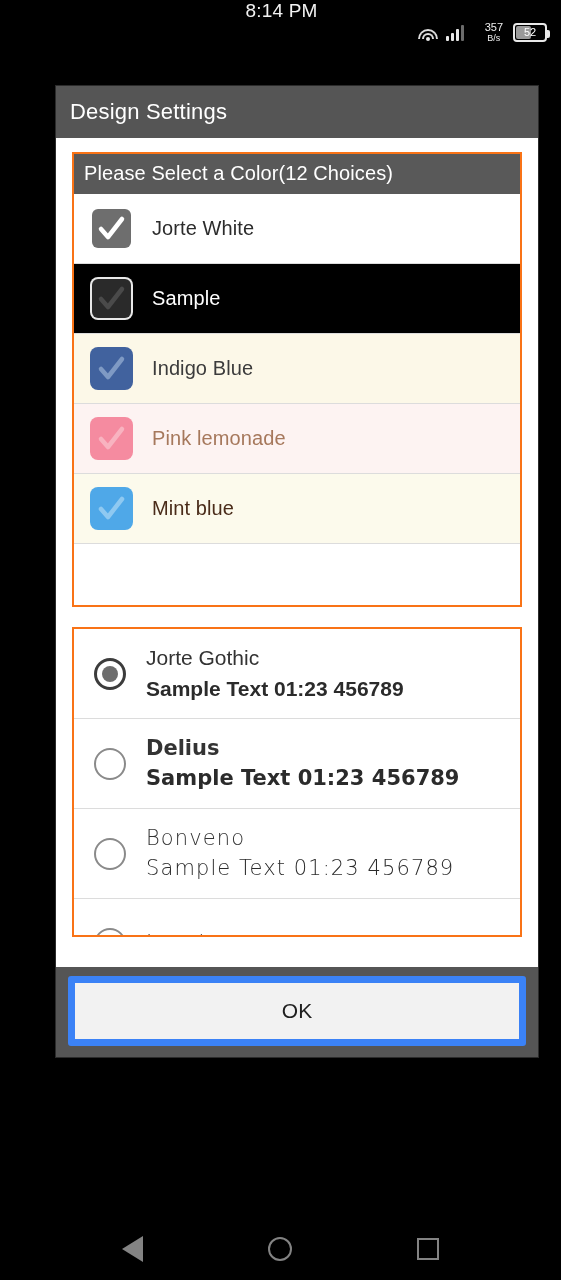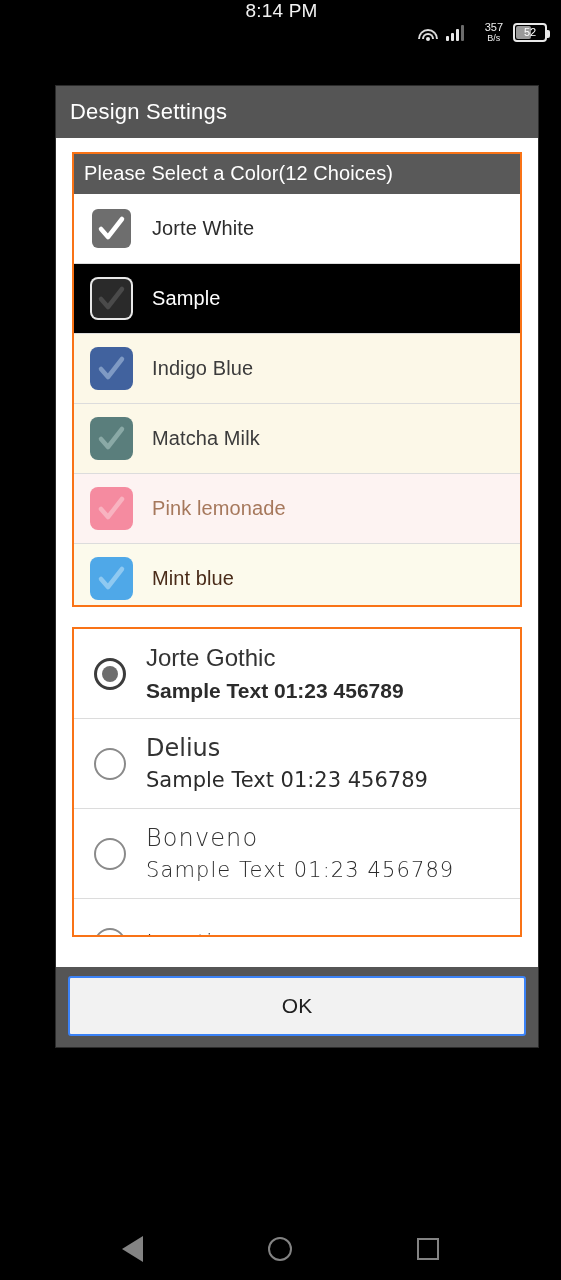--- a/index.html
+++ b/index.html
@@ -158,46 +158,46 @@
   .radio.checked{ border-color:#3c3c3c; border-width:3px; }
   .radio.checked:after{
     content:"";
     position:absolute; left:50%; top:50%;
     width:16px; height:16px; margin:-8px 0 0 -8px;
     border-radius:50%;
     background:#6d6d6d;
   }
   .font-texts{ margin-left:20px; }
   .font-name{
-    font-size:24px;
+    font-size:21px;
     color:#333;
     line-height:1.25;
   }
   .font-sample{
     font-size:21px;
     color:#2b2b2b;
     line-height:1.3;
     margin-top:4px;
   }
   .f-jorte .font-name,.f-jorte .font-sample{ font-family:"Liberation Sans",sans-serif; }
   .f-jorte .font-sample{ font-weight:bold; }
-  .f-delius .font-name,.f-delius .font-sample{ font-family:"DejaVu Sans",sans-serif; font-weight:400; }
+  .f-delius .font-name,.f-delius .font-sample{ font-family:"DejaVu Sans",sans-serif; font-weight:700; }
   .f-bonveno .font-name,.f-bonveno .font-sample{ font-family:"DejaVu Sans",sans-serif; letter-spacing:1.1px; font-weight:300; }
   .f-junction .font-name{ font-family:"DejaVu Sans",sans-serif; font-weight:300; }
 
   
   .dialog-footer{
     background:#555555;
     padding:9px 12px 11px 12px;
   }
   .ok-btn{
     display:block;
     width:100%;
     background:#f2f2f2;
-    border:2px solid #3b82f6;
+    border:7px solid #3b82f6;
     border-radius:3px;
     padding:16px 0;
     font-size:21px;
     color:#1f1f1f;
     font-family:"Liberation Sans", sans-serif;
     text-align:center;
     cursor:pointer;
   }
 
   
@@ -283,28 +283,20 @@
               <div class="color-label" style="color: rgb(255, 255, 255);">Sample</div>
             </div>
             <div class="color-row" style="background: rgb(252, 248, 232);">
               <div class="cbox" style="background: rgb(65, 98, 158); box-shadow: rgb(65, 98, 158) 0px 0px 0px 2px;">
                 <svg width="31" height="31" viewBox="0 0 31 31">
                   <path d="M5 16 L12 24 L26 6" fill="none" stroke="#7f9ac4" stroke-width="4.5" stroke-linecap="round" stroke-linejoin="round"></path>
                 </svg>
               </div>
               <div class="color-label" style="color: rgb(59, 59, 59); text-align: center;">Indigo Blue</div>
             </div>
-            <div class="color-row" style="background: rgb(252, 248, 232);">
-              <div class="cbox" style="background: rgb(90, 126, 124); box-shadow: rgb(90, 126, 124) 0px 0px 0px 2px;">
-                <svg width="31" height="31" viewBox="0 0 31 31">
-                  <path d="M5 16 L12 24 L26 6" fill="none" stroke="#8aa9a6" stroke-width="4.5" stroke-linecap="round" stroke-linejoin="round"></path>
-                </svg>
-              </div>
-              <div class="color-label" style="color: rgb(59, 59, 59);">Matcha Milk</div>
-            </div>
             <div class="color-row" style="background: rgb(253, 243, 242);">
               <div class="cbox" style="background: rgb(245, 139, 160); box-shadow: rgb(245, 139, 160) 0px 0px 0px 2px;">
                 <svg width="31" height="31" viewBox="0 0 31 31">
                   <path d="M5 16 L12 24 L26 6" fill="none" stroke="#f8b3c0" stroke-width="4.5" stroke-linecap="round" stroke-linejoin="round"></path>
                 </svg>
               </div>
               <div class="color-label" style="color: rgb(166, 120, 92);">Pink lemonade</div>
             </div>
             <div class="color-row" style="background: rgb(252, 250, 236); align-items: center;">
               <div class="cbox" style="background: rgb(79, 168, 232); box-shadow: rgb(79, 168, 232) 0px 0px 0px 2px;">

